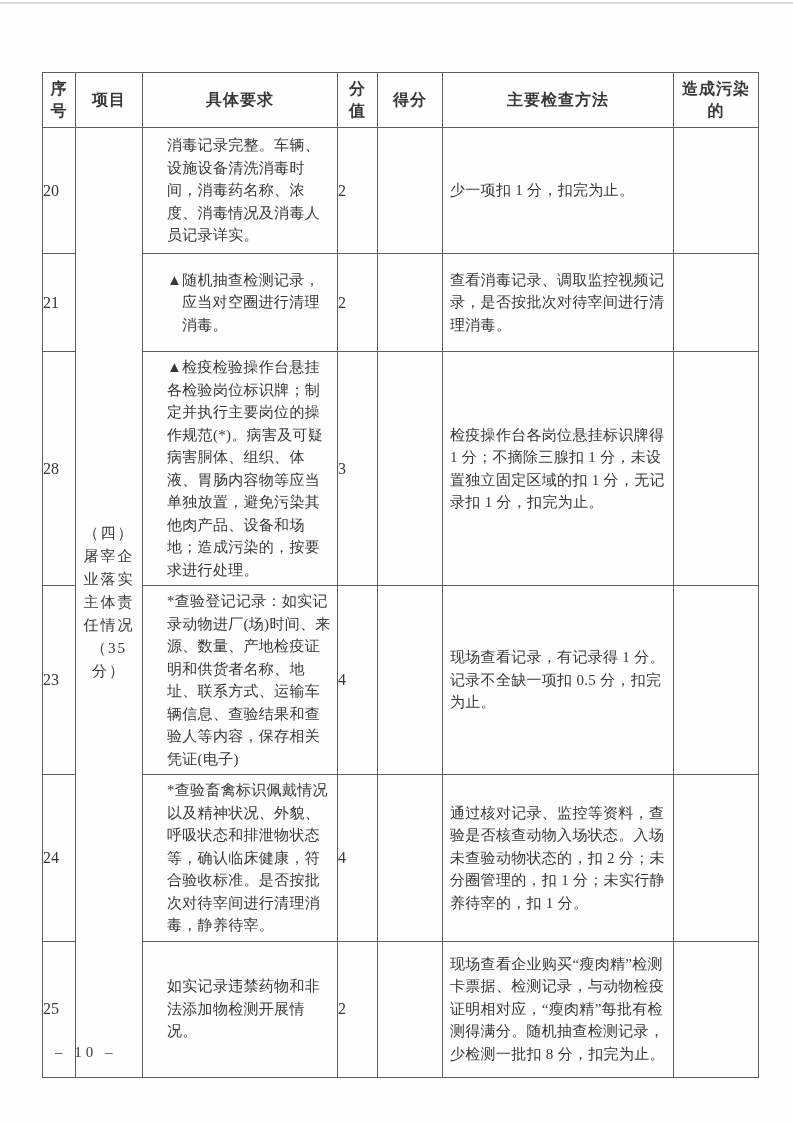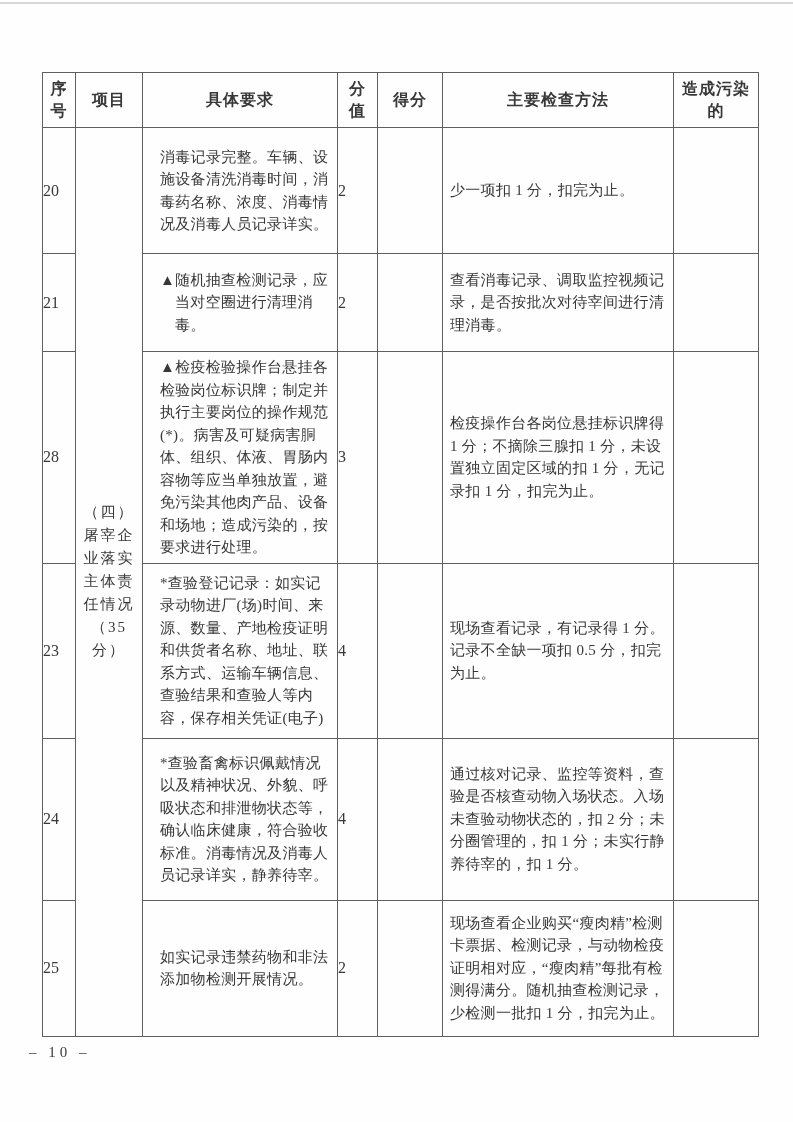--- a/index.html
+++ b/index.html
@@ -53,34 +53,34 @@
     text-align: left;
     font-size: 16px;
   }
   td.c-proj {
     text-align: center;
     font-size: 15px;
     line-height: 23px;
     letter-spacing: 2px;
     white-space: pre-line;
   }
-  td.c-req { padding: 4px 3px 4px 17px; }
+  td.c-req { padding: 4px 3px 4px 24px; }
   td.c-method { padding: 4px 0 4px 7px; }
   .cell-text {
     font-size: 15px;
     line-height: 1.5;
     letter-spacing: 0.3px;
     text-align: left;
   }
   
   tbody tr:nth-child(2) td.c-req .cell-text {
     padding-left: 1em; text-indent: -1em;
   }
   .footer {
-    position: absolute; left: 29px; top: 1044px;
+    position: absolute; left: 55px; top: 1044px;
     font-size: 15px; letter-spacing: 4px; color: #3d3d3d;
   }
 </style>
 </head>
 <body>
 
 <div class="page">
   <div class="scan-top"></div>
 
   <table class="doc">
@@ -158,38 +158,38 @@
     <td class="c-val">4</td>
     <td class="c-score"></td>
     <td class="c-method">
             <div class="cell-text">现场查看记录，有记录得 1 分。记录不全缺一项扣 0.5 分，扣完为止。</div>
           </td>
     <td class="c-result"></td>
   </tr>
         <tr>
     <td class="c-no">24</td>
     <td class="c-req">
-            <div class="cell-text">*查验畜禽标识佩戴情况以及精神状况、外貌、呼吸状态和排泄物状态等，确认临床健康，符合验收标准。消毒情况及消毒人员记录详实，静养待宰。</div>
+            <div class="cell-text">*查验畜禽标识佩戴情况以及精神状况、外貌、呼吸状态和排泄物状态等，确认临床健康，符合验收标准。是否按批次对待宰间进行清理消毒，静养待宰。</div>
           </td>
     <td class="c-val">4</td>
     <td class="c-score"></td>
     <td class="c-method">
             <div class="cell-text">通过核对记录、监控等资料，查验是否核查动物入场状态。入场未查验动物状态的，扣 2 分；未分圈管理的，扣 1 分；未实行静养待宰的，扣 1 分。</div>
           </td>
     <td class="c-result"></td>
   </tr>
         <tr>
     <td class="c-no">25</td>
     <td class="c-req">
             <div class="cell-text">如实记录违禁药物和非法添加物检测开展情况。</div>
           </td>
     <td class="c-val">2</td>
     <td class="c-score"></td>
     <td class="c-method">
-            <div class="cell-text">现场查看企业购买“瘦肉精”检测卡票据、检测记录，与动物检疫证明相对应，“瘦肉精”每批有检测得满分。随机抽查检测记录，少检测一批扣 1 分，扣完为止。</div>
+            <div class="cell-text">现场查看企业购买“瘦肉精”检测卡票据、检测记录，与动物检疫证明相对应，“瘦肉精”每批有检测得满分。随机抽查检测记录，少检测一批扣 8 分，扣完为止。</div>
           </td>
     <td class="c-result"></td>
   </tr>
       </tbody>
   </table>
 
   <div class="footer">– 10 –</div>
 </div>
 
 </body></html>

